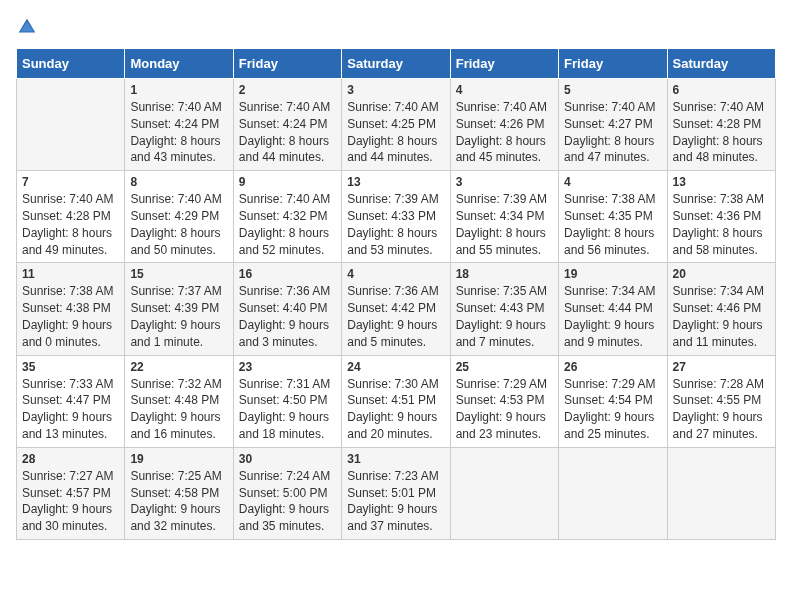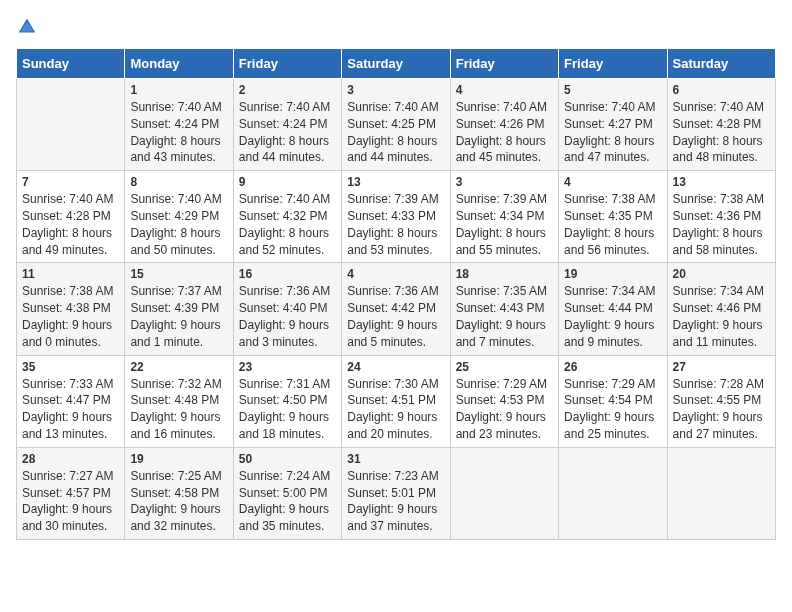--- a/index.html
+++ b/index.html
@@ -231,21 +231,21 @@
       <tr>
         <td>
           <span class="day-number">28</span>
           <div class="cell-content">Sunrise: 7:27 AM<br>Sunset: 4:57 PM<br>Daylight: 9 hours<br>and 30 minutes.</div>
         </td>
         <td>
           <span class="day-number">19</span>
           <div class="cell-content">Sunrise: 7:25 AM<br>Sunset: 4:58 PM<br>Daylight: 9 hours<br>and 32 minutes.</div>
         </td>
         <td>
-          <span class="day-number">50</span>
+          <span class="day-number">30</span>
           <div class="cell-content">Sunrise: 7:24 AM<br>Sunset: 5:00 PM<br>Daylight: 9 hours<br>and 35 minutes.</div>
         </td>
         <td>
           <span class="day-number">31</span>
           <div class="cell-content">Sunrise: 7:23 AM<br>Sunset: 5:01 PM<br>Daylight: 9 hours<br>and 37 minutes.</div>
         </td>
         <td></td>
         <td></td>
         <td></td>
       </tr>

